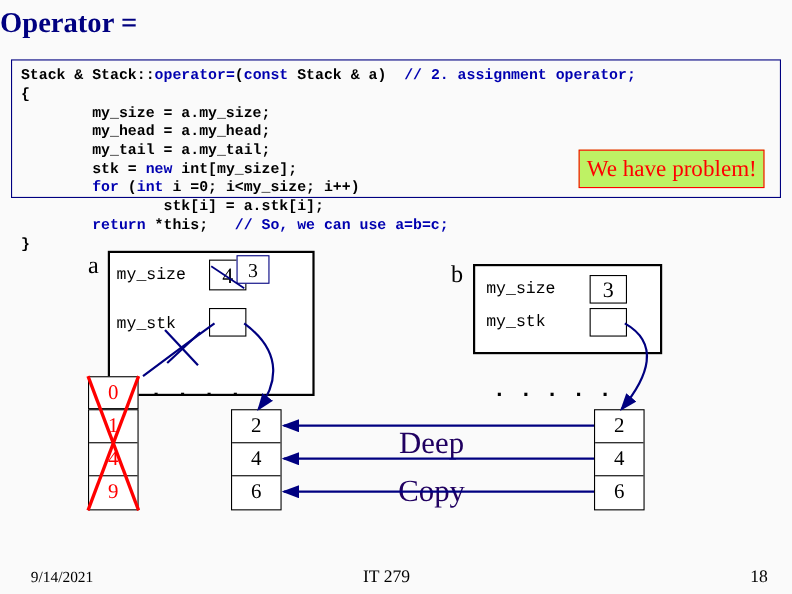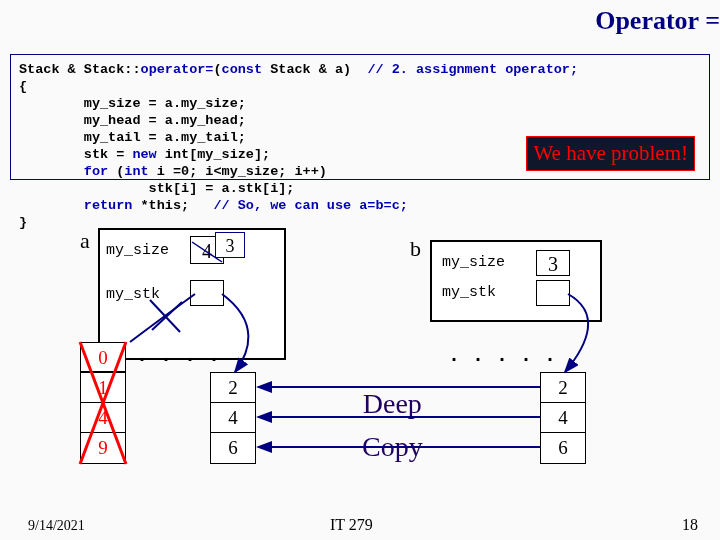--- a/index.html
+++ b/index.html
@@ -6,21 +6,21 @@
   body {
     margin: 0;
     width: 720px;
     height: 540px;
     background: #fafafa;
     font-family: "Times New Roman", serif;
     position: relative;
     overflow: hidden;
   }
   .title {
-    text-align: right;
+    text-align: left;
     font-size: 26px;
     font-weight: bold;
     color: #000080;
     padding: 6px 0 2px 0;
   }
   .codebox {
     border: 1.5px solid #000080;
     margin: 16px 10px;
     padding: 6px 8px 6px 8px;
     position: relative;
@@ -45,21 +45,21 @@
     font-size: 22px;
   }
   .problem {
     position: absolute;
     right: 14px;
     bottom: 8px;
     border: 1.5px solid #ff0000;
     color: #ff0000;
     font-size: 21px;
     padding: 4px 6px;
-    background: #0f172a;
+    background: #bef264;
   }
   .diagram {
     position: absolute;
     top: 222px;
     left: 0;
     width: 720px;
     height: 280px;
   }
   .obj {
     position: absolute;

